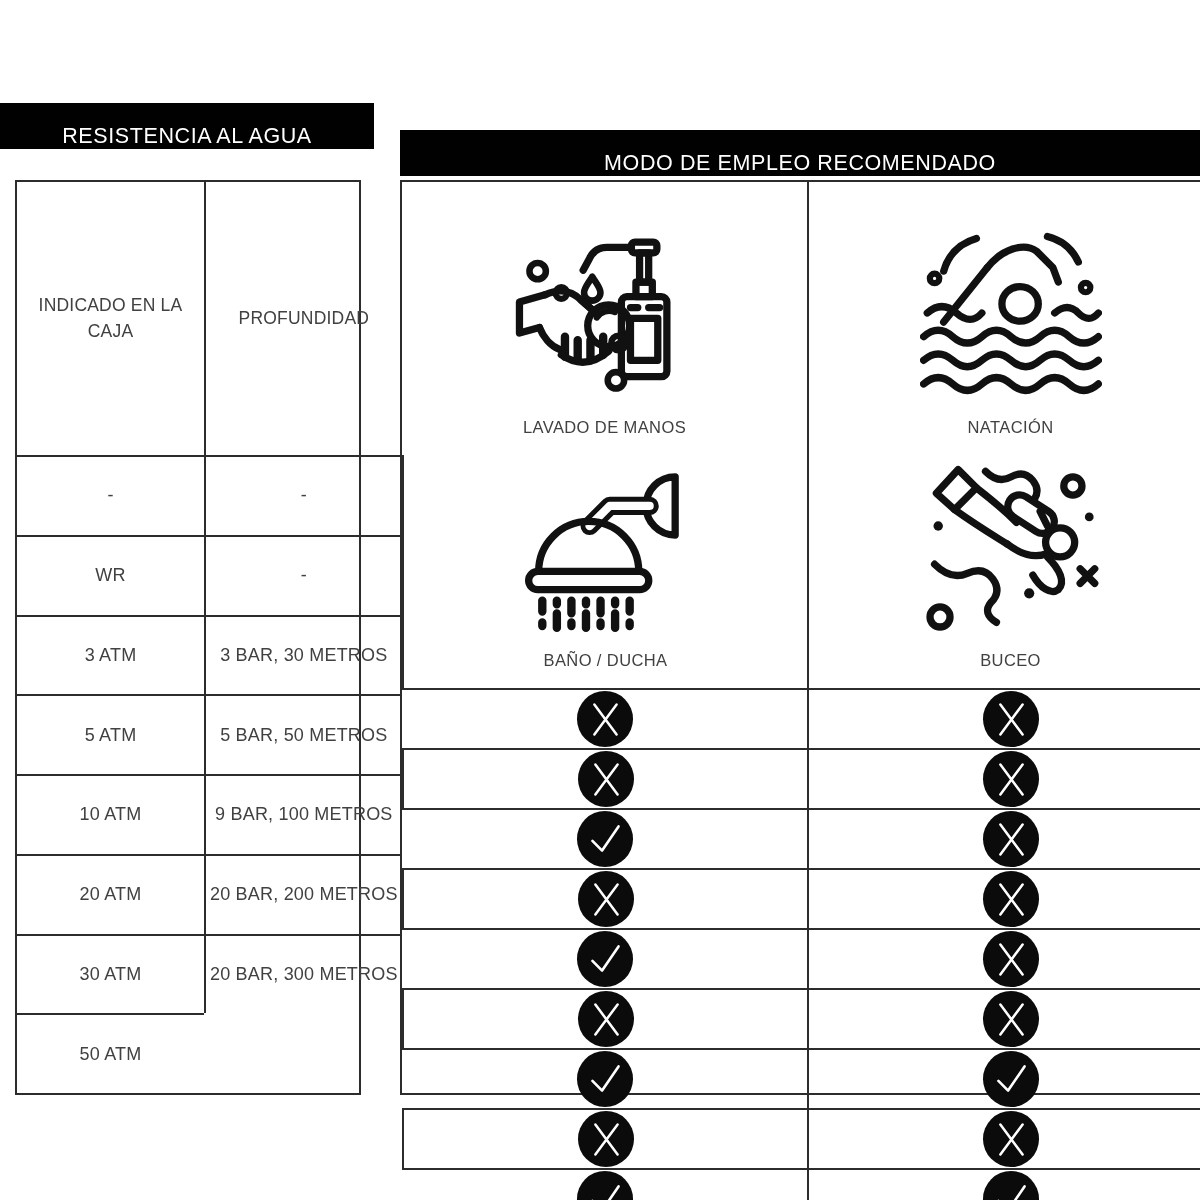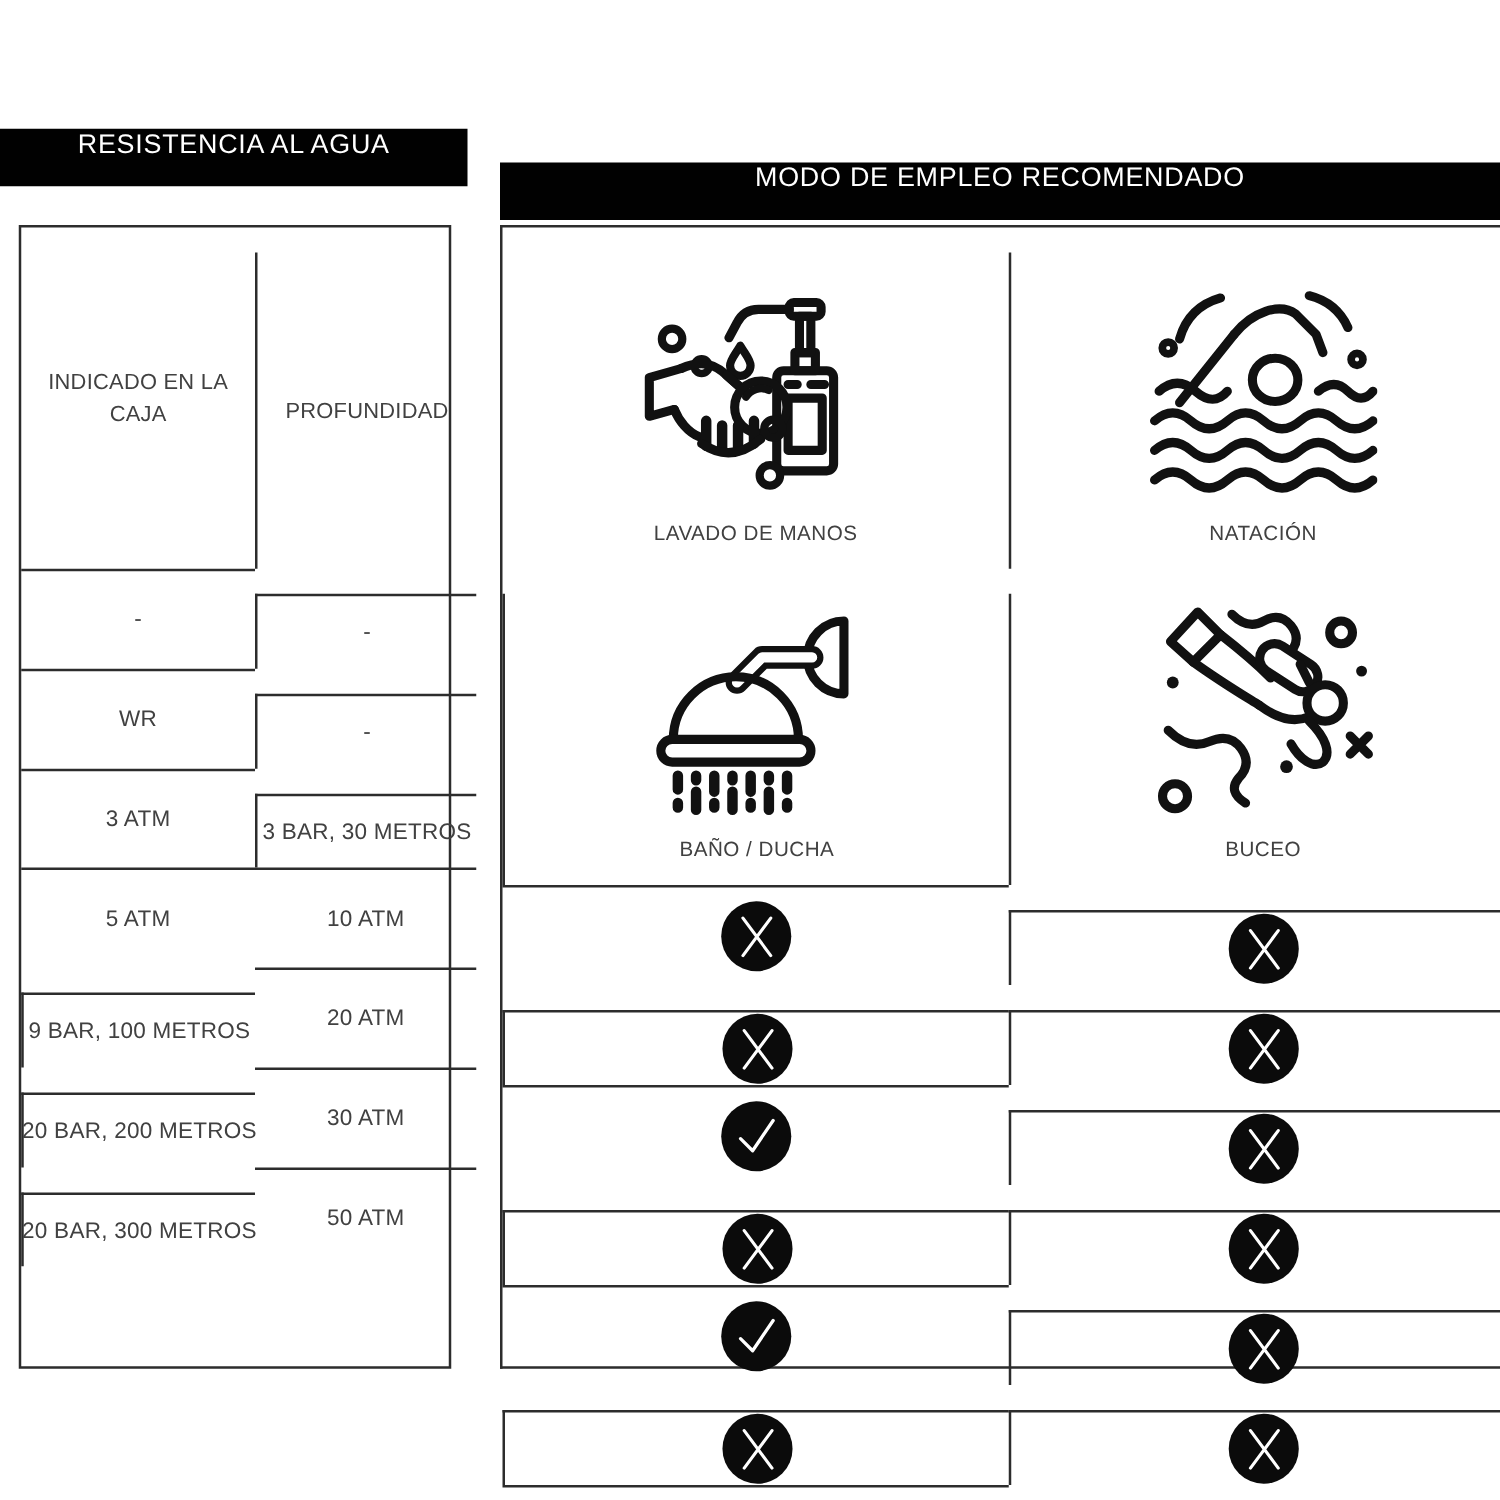--- a/index.html
+++ b/index.html
@@ -9,35 +9,35 @@
   }
   html,body{margin:0;padding:0;}
   body{
     width:1200px;height:1200px;position:relative;overflow:hidden;
     background:#ffffff;
     font-family:"Liberation Sans", sans-serif;
     -webkit-font-smoothing:antialiased;
   }
   .bar{
     position:absolute;top:103px;height:46px;background:#010101;color:#ffffff;
-    display:flex;align-items:flex-start;justify-content:center;
+    display:flex;align-items:flex-end;justify-content:center;
     font-size:21.5px;letter-spacing:.6px;font-weight:400;
   }
   .bar-left{left:0;width:374px;}
   .bar-right{left:400px;width:800px;margin-top:27px;}
 
   .tbl{
     position:absolute;top:180px;height:915px;display:grid;
     box-sizing:border-box;border:2px solid var(--border);background:#fff;
   }
   .left-table{left:15px;width:346px;grid-template-columns:187px 1fr;grid-template-rows:273px repeat(8,1fr);}
   .right-table{left:400px;width:812px;grid-template-columns:repeat(2,1fr);grid-template-rows:273px repeat(8,1fr);border-right:none;}
 
   .cell{display:flex;align-items:center;justify-content:center;color:var(--text);box-sizing:border-box;}
-  .bl{border-left:2px solid var(--border);margin-top:20px;}
+  .bl{border-left:2px solid var(--border);}
   .bt{border-top:2px solid var(--border);}
 
   .lt-head{font-size:17.5px;text-align:center;line-height:1.45;padding:0 14px;letter-spacing:.2px;}
   .val-cell{font-size:18px;letter-spacing:.2px;text-align:center;padding:0 4px;white-space:nowrap;}
 
   .head-cell{flex-direction:column;justify-content:flex-end;padding-bottom:18px;gap:14px;}
   .icon{width:182px;height:182px;flex:0 0 auto;display:block;}
   .col-label{font-size:16.5px;letter-spacing:.4px;color:var(--text);white-space:nowrap;}
 
   .mark{width:58px;height:58px;display:block;}
@@ -57,20 +57,21 @@
   <div class="tbl left-table" id="left-table">
     <div class="cell lt-head">INDICADO EN LA CAJA</div>
     <div class="cell lt-head bl">PROFUNDIDAD</div>
   <div class="cell val-cell bt">-</div>
       <div class="cell val-cell bt bl">-</div>
       <div class="cell val-cell bt">WR</div>
       <div class="cell val-cell bt bl">-</div>
       <div class="cell val-cell bt">3 ATM</div>
       <div class="cell val-cell bt bl">3 BAR, 30 METROS</div>
       <div class="cell val-cell bt">5 ATM</div>
+      <div class="cell val-cell bt bl">5 BAR, 50 METROS</div>
       <div class="cell val-cell bt">10 ATM</div>
       <div class="cell val-cell bt bl">9 BAR, 100 METROS</div>
       <div class="cell val-cell bt">20 ATM</div>
       <div class="cell val-cell bt bl">20 BAR, 200 METROS</div>
       <div class="cell val-cell bt">30 ATM</div>
       <div class="cell val-cell bt bl">20 BAR, 300 METROS</div>
       <div class="cell val-cell bt">50 ATM</div>
     </div>
 
   <div class="tbl right-table" id="right-table">

